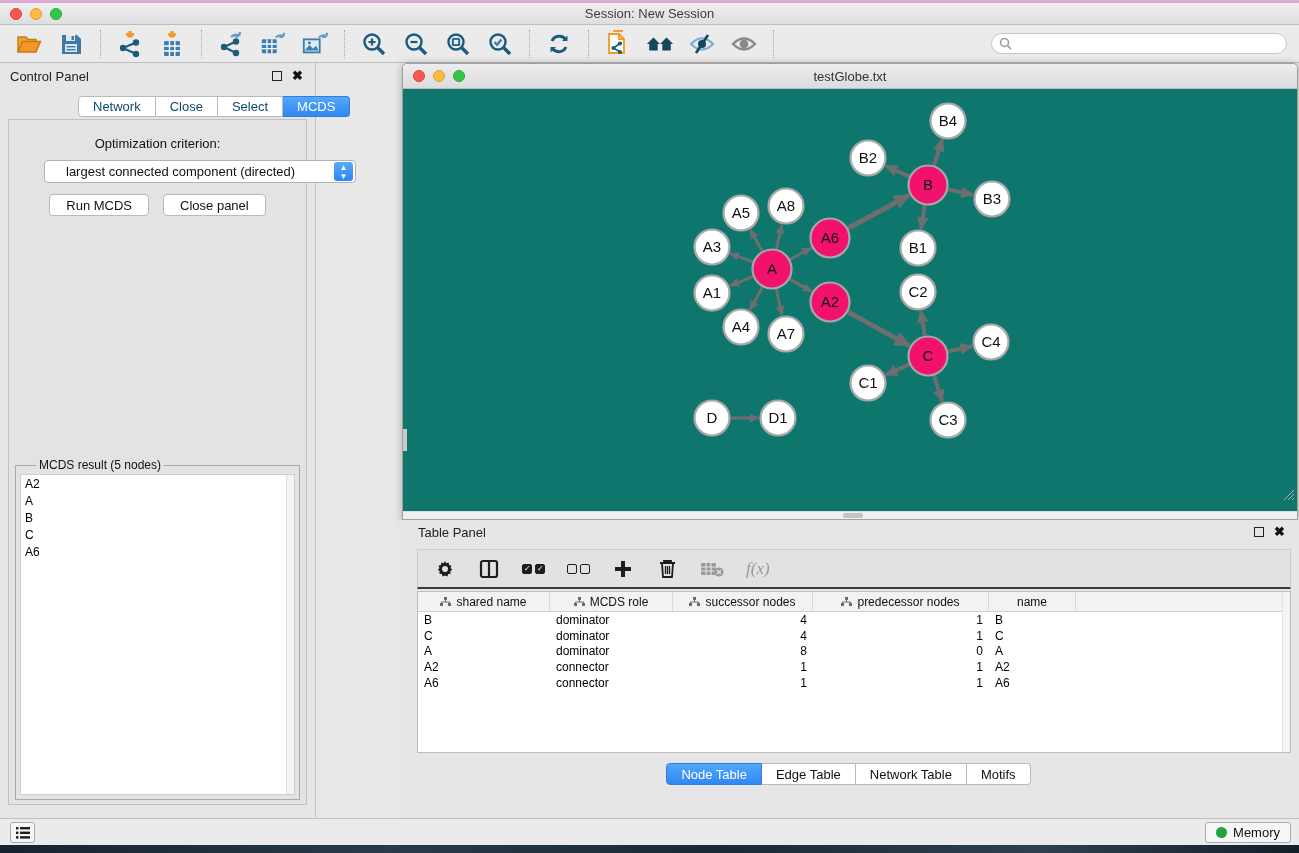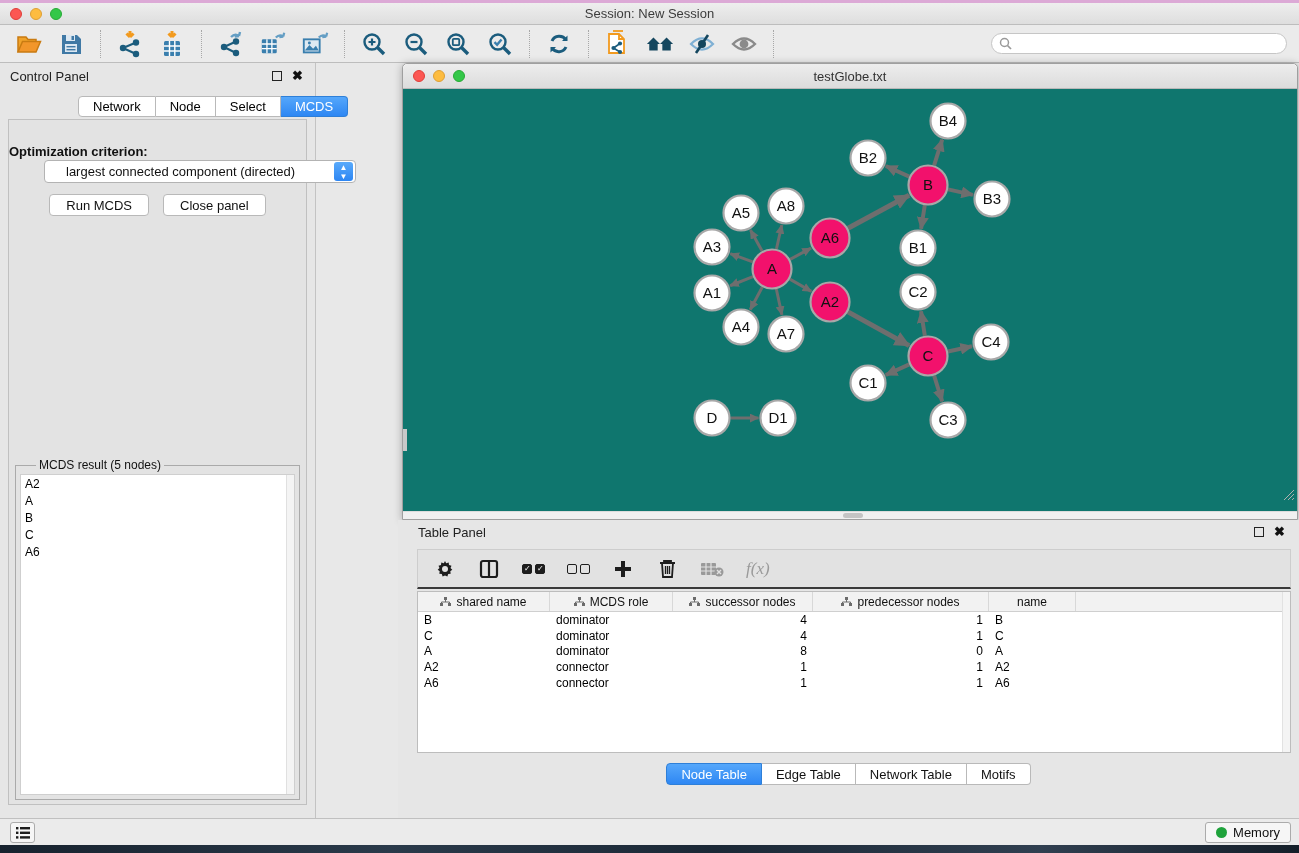--- a/index.html
+++ b/index.html
@@ -25,26 +25,26 @@
   .search { width:296px; height:21px; background:#fff; border:1px solid #c6c6c6; border-radius:11px; display:flex; align-items:center; padding-left:7px; }
   .search input { border:none; outline:none; background:transparent; font-size:12px; width:260px; margin-left:5px; font-family:"Liberation Sans",sans-serif;}
 
   
   .cpanel { position:absolute; top:63px; left:0; width:316px; height:755px; background:#e6e6e6; border-right:1px solid #c3c3c3; }
   .cpanel-head { position:absolute; top:6px; left:10px; font-size:13px; color:#222; }
   .panel-mini-icons { position:absolute; top:8px; right:12px; display:flex; gap:10px; align-items:center; }
   .mini-float { width:10px; height:10px; border:1.5px solid #222; }
   .mini-close { font-size:13px; font-weight:bold; color:#111; line-height:10px; }
   .ptabs { position:absolute; top:33px; left:78px; display:flex; }
-  .ptab { height:21px; padding:0 14px; background:#fff; border:1px solid #b9b9b9; border-left:none; font-size:13px; display:flex; align-items:center; color:#000000; }
+  .ptab { height:21px; padding:0 14px; background:#fff; border:1px solid #b9b9b9; border-left:none; font-size:13px; display:flex; align-items:center; color:#0c4a6e; }
   .ptab:first-child { border-left:1px solid #b9b9b9; border-radius:4px 0 0 4px; }
   .ptab:last-child { border-radius:0 4px 4px 0; }
   .ptab.active { background:linear-gradient(#55a7fb,#2e87f3); border-color:#2e7fd8; color:#fff; }
   .cpanel-body { position:absolute; top:56px; left:8px; right:8px; bottom:13px; background:#e3e3e3; border:1px solid #c0c0c0; }
-  .opt-label { position:absolute; top:24px; left:0; right:0; font-size:13px; color:#111;font-weight:bold; }
+  .opt-label { position:absolute; top:16px; left:0; right:0; text-align:center; font-size:13px; color:#111; }
   .dropdown { position:absolute; top:40px; left:35px; width:312px; height:23px; background:#fff; border:1px solid #b3b3b3; border-radius:4px; display:flex; align-items:center; }
   .dropdown .dval { flex:1; padding-left:9px; font-size:13px; color:#111; white-space:nowrap;margin-left:12px; }
   .dstep { width:19px; height:19px; margin-right:2px; border-radius:3px; background:linear-gradient(#59aafb,#2d86f3); color:#fff; font-size:8px; line-height:9px; text-align:center; display:flex; flex-direction:column; justify-content:center; }
   .btnrow { position:absolute; top:74px; left:0; right:0; display:flex; justify-content:center; gap:14px; }
   .pbtn { height:22px; padding:0 16px; background:#fff; border:1px solid #b9b9b9; border-radius:4px; font-size:13px; color:#111; display:flex; align-items:center; }
   .fieldset { position:absolute; left:6px; right:6px; top:338px; bottom:4px; border:1px solid #aaa; }
   .fieldset legend { font-size:12px; color:#111; margin-left:20px; padding:0 3px; }
   .listbox { position:absolute; left:4px; right:4px; top:2px; bottom:4px; background:#fff; border:1px solid #cfcfcf; overflow:hidden; }
   .listbox .li { font-size:12px; padding:1.5px 0 1.5px 4px; color:#000; }
   .lb-scroll { position:absolute; top:0; right:0; bottom:0; width:8px; background:#f4f4f4; border-left:1px solid #e0e0e0; }
@@ -257,21 +257,21 @@
   </div>
 
   <div class="cpanel">
     <div class="cpanel-head">Control Panel</div>
     <div class="panel-mini-icons">
       <span class="mini-float"></span>
       <span class="mini-close">✖</span>
     </div>
     <div class="ptabs" id="cp-tabs">
         <div class="ptab">Network</div>
-        <div class="ptab">Node</div>
+        <div class="ptab">Close</div>
         <div class="ptab">Select</div>
         <div class="ptab active">MCDS</div>
       </div>
     <div class="cpanel-body">
       <div class="opt-label">Optimization criterion:</div>
       <div class="dropdown">
         <span class="dval">largest connected component (directed)</span>
         <span class="dstep">
             <span>▲</span>
             <span>▼</span>

